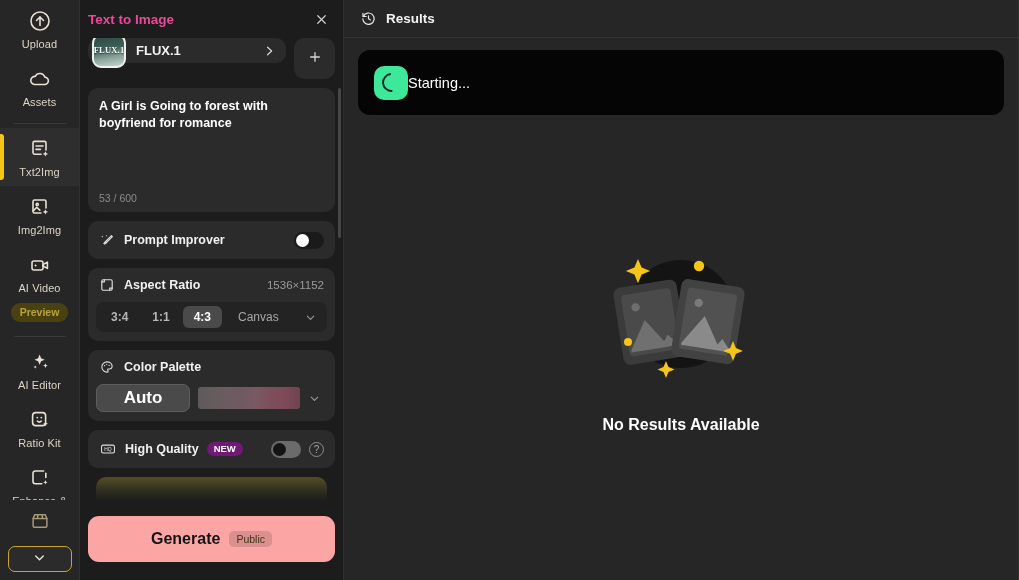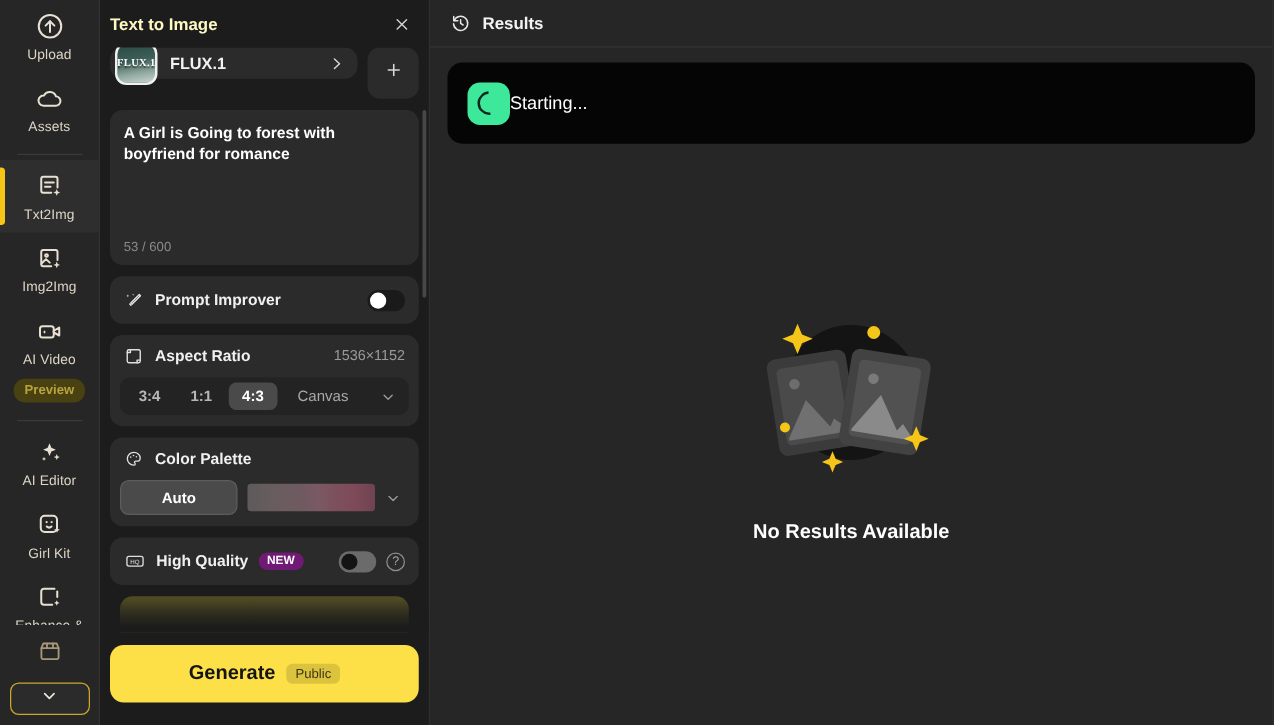--- a/index.html
+++ b/index.html
@@ -98,21 +98,21 @@
     position: relative;
     flex: 0 0 264px;
   }
   .panel-head {
     height: 38px;
     display: flex; align-items: center;
     padding: 0 12px 0 8px;
     flex: 0 0 38px;
   }
   .panel-title {
-    font-size: 13.5px; font-weight: bold; color: #fef9c3;
+    font-size: 13.5px; font-weight: bold; color: #ec4899;
     flex: 1;
   }
   .close-x {
     width: 20px; height: 20px;
     display: flex; align-items: center; justify-content: center;
     color: #cfcfcf; cursor: pointer;
   }
   .panel-body {
     flex: 1 1 auto;
     overflow: hidden;
@@ -240,21 +240,21 @@
 
   .palette-row {
     display: flex; align-items: center; gap: 8px;
     padding: 0 8px 9px;
   }
   .auto-btn {
     width: 94px; height: 28px;
     background: #4a4a4a; border: 1px solid #5d5d5d;
     border-radius: 7px;
     display: flex; align-items: center; justify-content: center;
-    font-size: 12px; font-weight: bold; color: #ffffff;
+    font-size: 17px; font-weight: bold; color: #ffffff;
     cursor: pointer;
   }
   .swatch {
     flex: 1; height: 22px; border-radius: 3px;
     background: linear-gradient(90deg,
       #5e595a 0%, #655c5e 14%, #6b5c60 28%,
       #6e5a60 42%, #7a5964 56%, #7d4f5c 70%,
       #7e4a58 85%, #6e4350 100%);
   }
 
@@ -272,21 +272,21 @@
     height: 26px;
     background: linear-gradient(180deg, rgba(28,28,28,0) 0%, #1c1c1c 85%);
     pointer-events: none;
   }
   .panel-foot {
     flex: 0 0 72px;
     padding: 10px 8px 18px;
   }
   .gen-btn {
     width: 100%; height: 46px;
-    background: #fde047; border-radius: 11px;
+    background: #fca5a5; border-radius: 11px;
     display: flex; align-items: center; justify-content: center;
     gap: 9px; cursor: pointer;
   }
   .gen-label { font-size: 16px; font-weight: bold; color: #141414; }
   .gen-pill {
     font-size: 10.5px; color: #3c3517;
     background: rgba(0,0,0,.13);
     border-radius: 5px; padding: 3px 7px; line-height: 1;
   }
 
@@ -428,21 +428,21 @@
       <div class="rail-item">
         <span class="ico">
           <svg width="24" height="24" viewBox="0 0 24 24" fill="none" stroke="currentColor" stroke-width="1.6" stroke-linecap="round" stroke-linejoin="round">
             <rect x="4.6" y="4.6" width="13" height="13" rx="3.2"></rect>
             <circle cx="9.3" cy="9.6" r=".9" fill="currentColor" stroke="none"></circle>
             <circle cx="13.3" cy="9.6" r=".9" fill="currentColor" stroke="none"></circle>
             <path d="M9.4 13.2c1.2 1.1 2.6 1.1 3.8 0"></path>
             <path d="M17.6 13.4l.7 1.7 1.7.7-1.7.7-.7 1.7-.7-1.7-1.7-.7 1.7-.7z" fill="currentColor" stroke="none"></path>
           </svg>
         </span>
-        <span class="rail-label">Girl Kit</span>
+        <span class="rail-label">Ratio Kit</span>
       </div>
 
       <div class="rail-item">
         <span class="ico">
           <svg width="24" height="24" viewBox="0 0 24 24" fill="none" stroke="currentColor" stroke-width="1.6" stroke-linecap="round" stroke-linejoin="round">
             <path d="M15.6 5H7.2A2.2 2.2 0 0 0 5 7.2v8.4a2.2 2.2 0 0 0 2.2 2.2h6.6"></path>
             <path d="M17.8 7.2v4.3"></path>
             <path d="M17.4 14.1l.65 1.55 1.55.65-1.55.65-.65 1.55-.65-1.55-1.55-.65 1.55-.65z" fill="currentColor" stroke="none"></path>
           </svg>
         </span>

